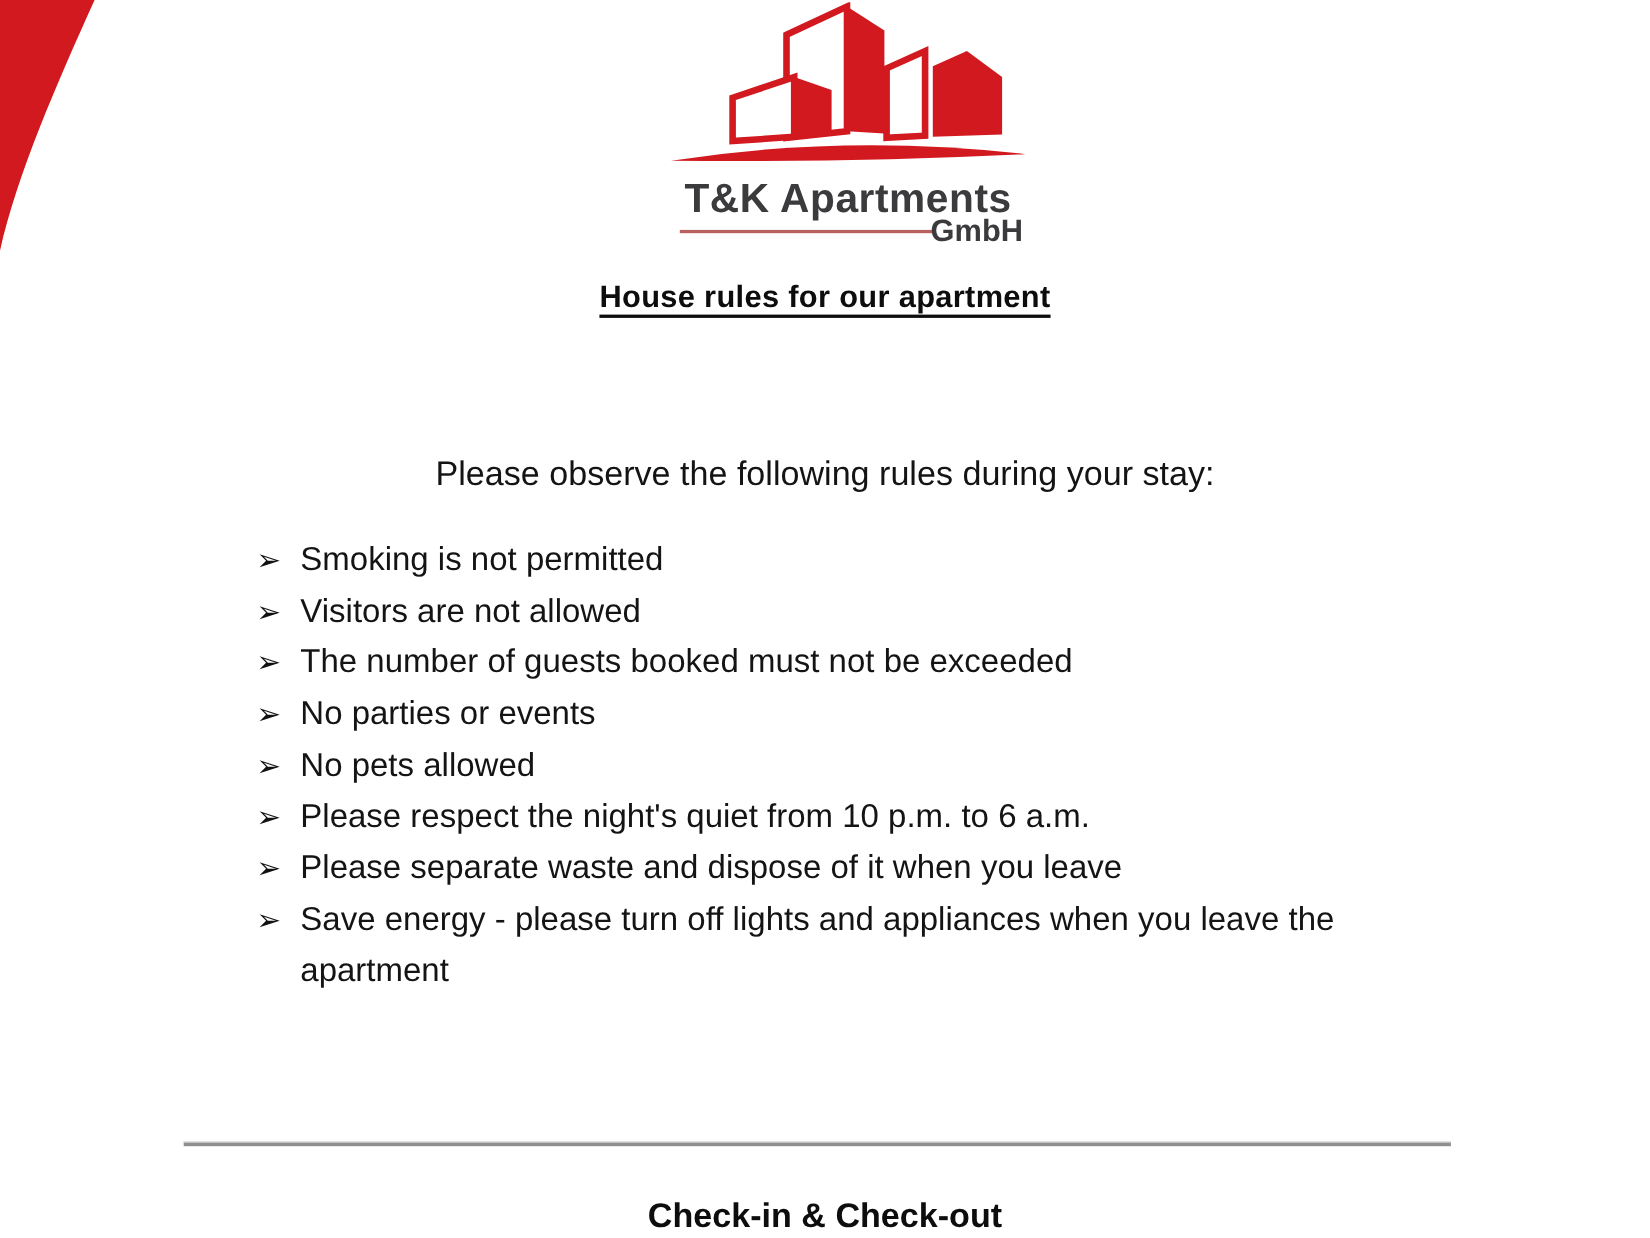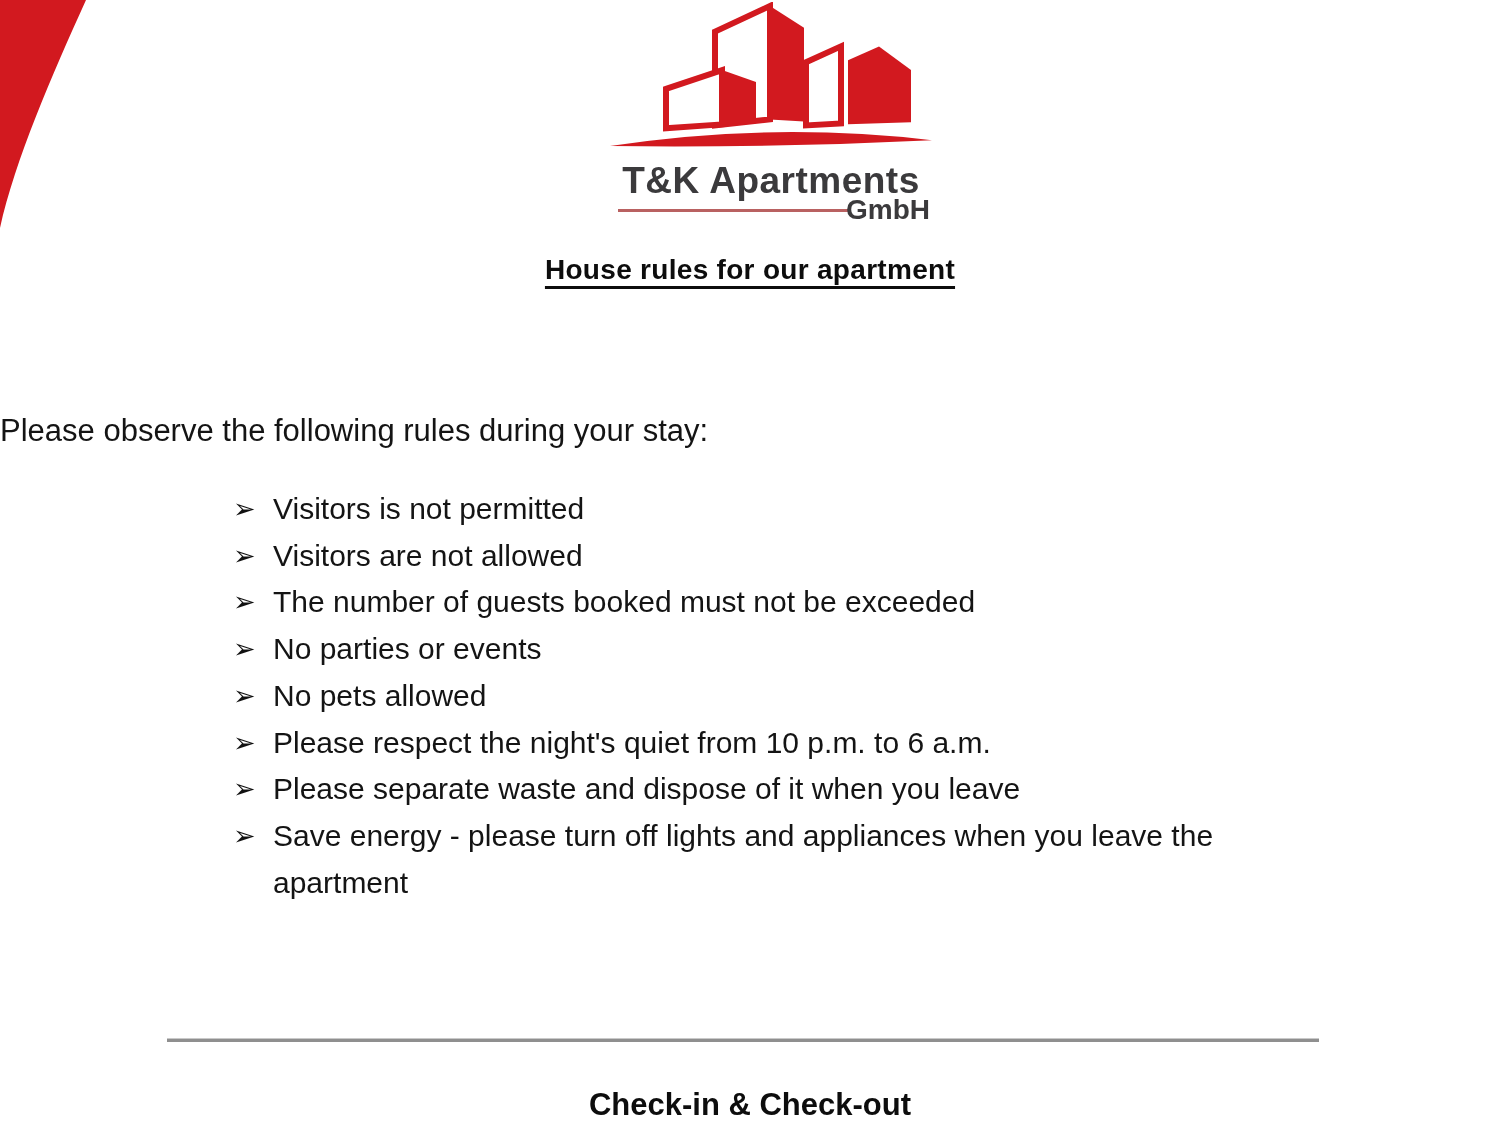--- a/index.html
+++ b/index.html
@@ -66,20 +66,21 @@
     text-decoration: underline;
     text-decoration-thickness: 3px;
     text-underline-offset: 7px;
     color: #0d0d0d;
   }
 
   
   .intro-text {
     position: absolute;
     left: 0; right: 0; top: 413px;
+    text-align: center;
     font-size: 31px;
     color: #141414;
   }
 
   
   .rules-list {
     position: absolute;
     left: 233px; top: 486px;
     width: 1095px;
     list-style: none;
@@ -143,21 +144,21 @@
   <div class="brand-suffix">GmbH</div>
 </div>
 
 <h1 class="page-title">House rules for our apartment</h1>
 
 <p class="intro-text">Please observe the following rules during your stay:</p>
 
 <ul class="rules-list">
   <li>
     <span class="bullet">➢</span>
-    <span>Visitors is not permitted</span>
+    <span>Smoking is not permitted</span>
   </li>
   <li>
     <span class="bullet">➢</span>
     <span>Visitors are not allowed</span>
   </li>
   <li>
     <span class="bullet">➢</span>
     <span>The number of guests booked must not be exceeded</span>
   </li>
   <li>

